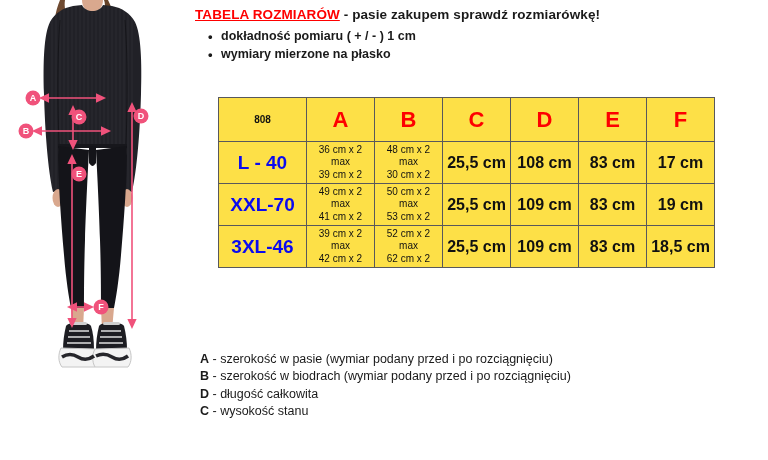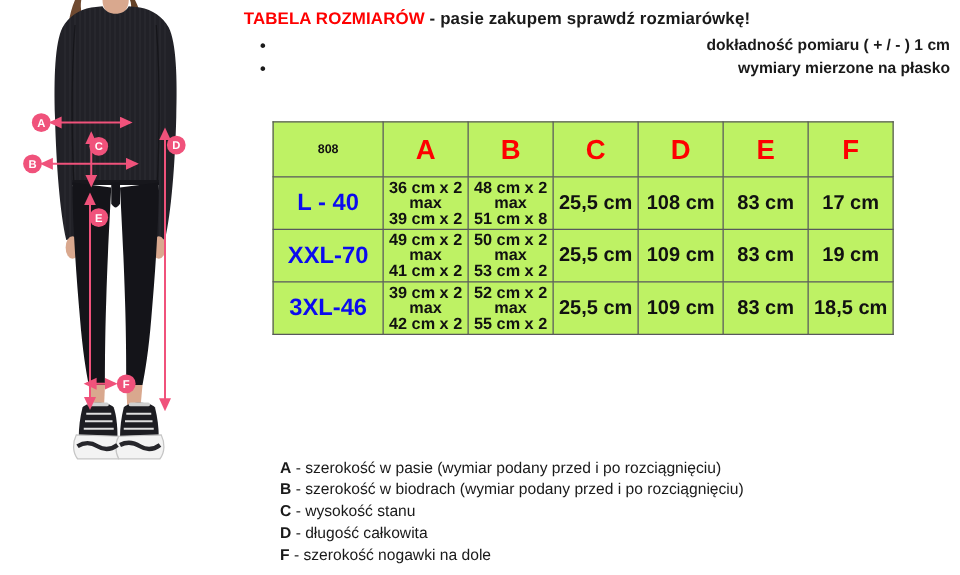--- a/index.html
+++ b/index.html
@@ -10,47 +10,47 @@
     -webkit-font-smoothing:antialiased;
   }
   .stage{position:absolute;inset:0;}
 
   
   .photo{position:absolute;left:0;top:0;width:185px;height:412px;}
 
   
   .header{position:absolute;left:195px;top:7px;width:565px;}
   .title{font-size:13.5px;font-weight:bold;color:#1a1a1a;letter-spacing:.1px;}
-  .title .hl{color:#fe0000;}
+  .title .hl{color:#fe0000;text-decoration:underline;}
   .bullets{list-style:none;margin:6px 0 0 0;padding:0 0 0 13px;}
   .bullets li{
     font-size:12.5px;font-weight:bold;color:#1a1a1a;line-height:17.5px;
-    position:relative;padding-left:13px;text-align:right;
+    position:relative;padding-left:13px;
   }
   .bullets li::before{content:"•";position:absolute;left:0;top:0;font-size:13px;}
 
   
   table.size{
     position:absolute;left:218px;top:97px;
-    border-collapse:collapse;table-layout:fixed;background:#bef264;
+    border-collapse:collapse;table-layout:fixed;background:#fde047;
   }
   table.size th,table.size td{
     border:1px solid #58585c;text-align:center;vertical-align:middle;padding:0;
   }
   table.size thead tr{height:44px;}
   table.size tbody tr{height:42px;}
   .c-model{width:88px;} .c-val{width:68px;}
   .model-cell{font-size:10px;font-weight:bold;color:#111;}
   .col-letter{font-size:22px;font-weight:bold;color:#fe0000;}
   .size-cell{font-size:19px;font-weight:bold;color:#0b0bef;}
-  .ab-cell{font-size:13px;font-weight:bold;color:#111;line-height:12.5px;}
+  .ab-cell{font-size:10px;font-weight:normal;color:#111;line-height:12.5px;}
   .val-cell{font-size:16px;font-weight:bold;color:#111;}
 
   
-  .legend{position:absolute;left:200px;top:366px;width:500px;margin-left:24px;}
+  .legend{position:absolute;left:200px;top:351px;width:500px;}
   .legend .line{font-size:12.5px;color:#1a1a1a;line-height:17.4px;}
   .legend .line b{font-weight:bold;}
 </style>
 </head>
 <body>
 
 <div class="stage">
 
   <div class="photo">
     <svg width="185" height="412" viewBox="0 0 185 412">
@@ -199,21 +199,21 @@
         <tr>
           <th class="size-cell">L - 40</th>
           <td class="ab-cell">
             <div>36 cm x 2</div>
             <div>max</div>
             <div>39 cm x 2</div>
           </td>
           <td class="ab-cell">
             <div>48 cm x 2</div>
             <div>max</div>
-            <div>51 cm x 8</div>
+            <div>30 cm x 2</div>
           </td>
           <td class="val-cell">25,5 cm</td>
           <td class="val-cell">108 cm</td>
           <td class="val-cell">83 cm</td>
           <td class="val-cell">17 cm</td>
         </tr>
         <tr>
           <th class="size-cell">XXL-70</th>
           <td class="ab-cell">
             <div>49 cm x 2</div>
@@ -233,31 +233,30 @@
         <tr>
           <th class="size-cell">3XL-46</th>
           <td class="ab-cell">
             <div>39 cm x 2</div>
             <div>max</div>
             <div>42 cm x 2</div>
           </td>
           <td class="ab-cell">
             <div>52 cm x 2</div>
             <div>max</div>
-            <div>55 cm x 2</div>
+            <div>62 cm x 2</div>
           </td>
           <td class="val-cell">25,5 cm</td>
           <td class="val-cell">109 cm</td>
           <td class="val-cell">83 cm</td>
           <td class="val-cell">18,5 cm</td>
         </tr>
       </tbody>
   </table>
 
   <div class="legend" id="legend">
       <div class="line"><b>A</b> - szerokość w pasie (wymiar podany przed i po rozciągnięciu)</div>
       <div class="line"><b>B</b> - szerokość w biodrach (wymiar podany przed i po rozciągnięciu)</div>
+      <div class="line"><b>D</b> - długość całkowita</div>
       <div class="line"><b>C</b> - wysokość stanu</div>
-      <div class="line"><b>D</b> - długość całkowita</div>
-      <div class="line"><b>F</b> - szerokość nogawki na dole</div>
     </div>
 
 </div>
 
 </body></html>

